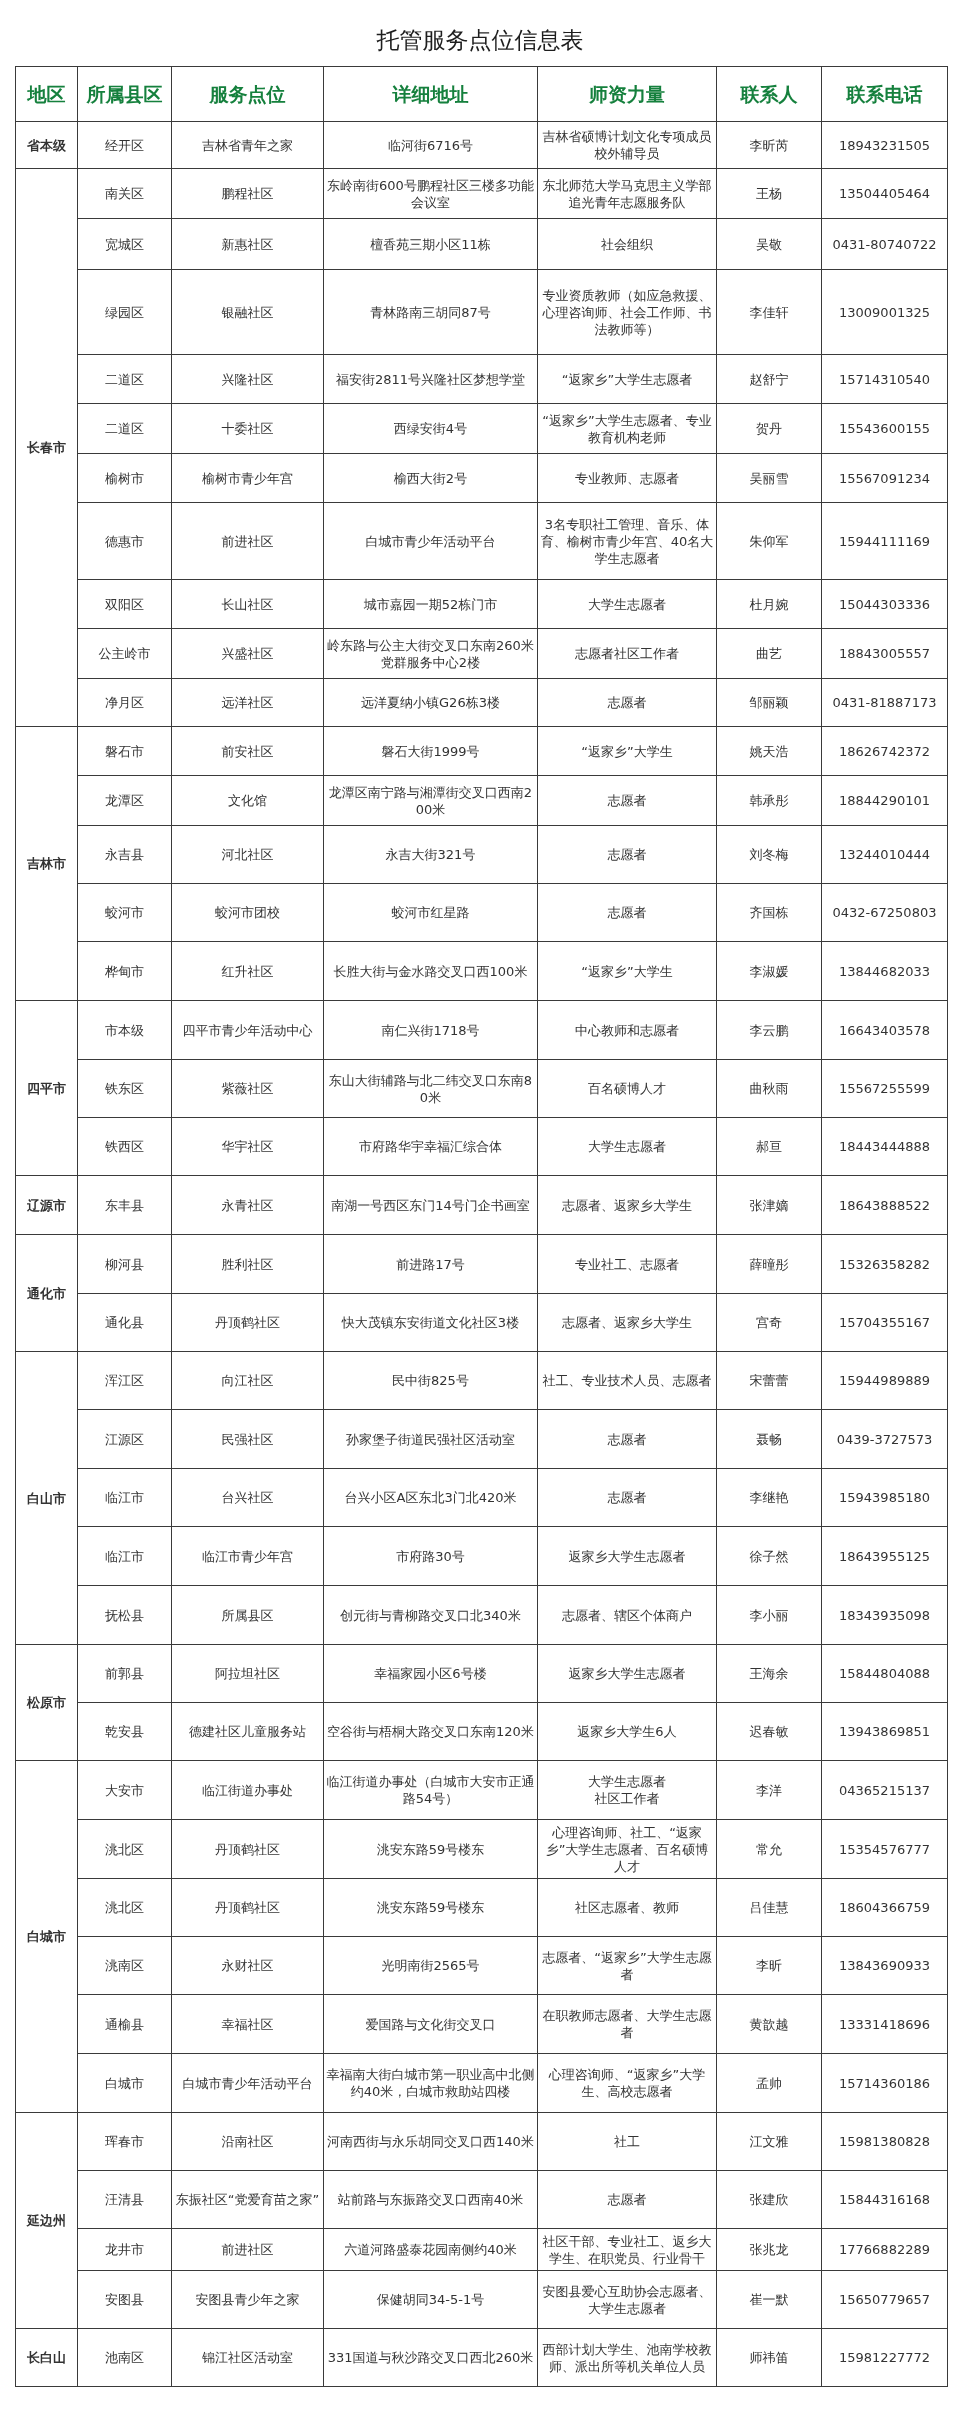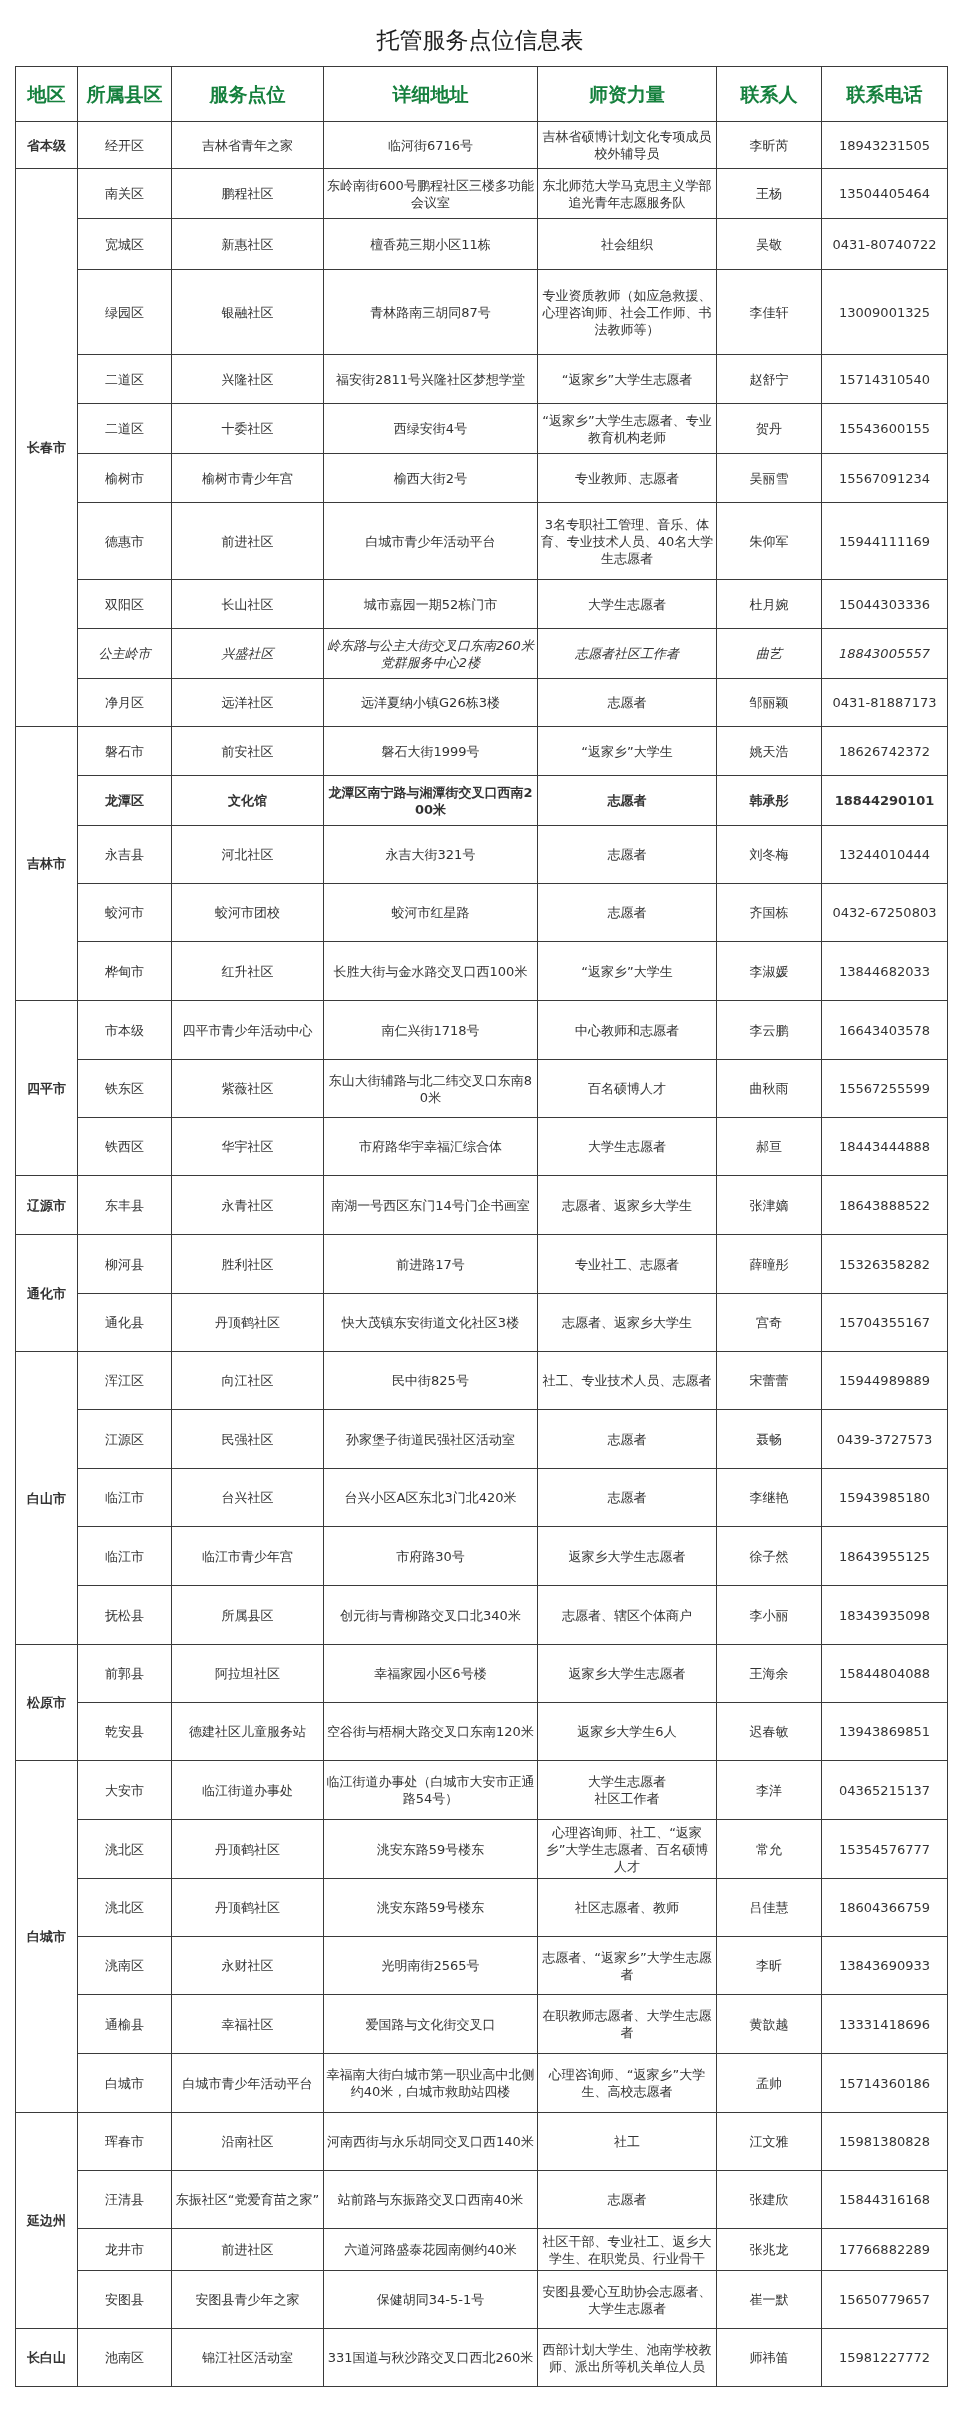--- a/index.html
+++ b/index.html
@@ -100,33 +100,33 @@
         <td style="white-space: pre-line;">榆树市青少年宫</td>
         <td class="addr" style="white-space: pre-line;">榆西大街2号</td>
         <td style="white-space: pre-line;">专业教师、志愿者</td>
         <td style="white-space: pre-line;">吴丽雪</td>
         <td class="phone" style="white-space: pre-line;">15567091234</td>
       </tr>
       <tr style="height: 77px;">
         <td style="white-space: pre-line;">德惠市</td>
         <td style="white-space: pre-line;">前进社区</td>
         <td class="addr" style="white-space: pre-line;">白城市青少年活动平台</td>
-        <td style="white-space: pre-line;">3名专职社工管理、音乐、体育、专业技术人员、40名大学生志愿者</td>
+        <td style="white-space: pre-line;">3名专职社工管理、音乐、体育、榆树市青少年宫、40名大学生志愿者</td>
         <td style="white-space: pre-line;">朱仰军</td>
         <td class="phone" style="white-space: pre-line;">15944111169</td>
       </tr>
       <tr style="height: 49px;">
         <td style="white-space: pre-line;">双阳区</td>
         <td style="white-space: pre-line;">长山社区</td>
         <td class="addr" style="white-space: pre-line;">城市嘉园一期52栋门市</td>
         <td style="white-space: pre-line;">大学生志愿者</td>
         <td style="white-space: pre-line;">杜月婉</td>
         <td class="phone" style="white-space: pre-line;">15044303336</td>
       </tr>
-      <tr style="height: 50px; font-style: italic;">
+      <tr style="height: 50px;">
         <td style="white-space: pre-line;">公主岭市</td>
         <td style="white-space: pre-line;">兴盛社区</td>
         <td class="addr" style="white-space: pre-line;">岭东路与公主大街交叉口东南260米党群服务中心2楼</td>
         <td style="white-space: pre-line;">志愿者社区工作者</td>
         <td style="white-space: pre-line;">曲艺</td>
         <td class="phone" style="white-space: pre-line;">18843005557</td>
       </tr>
       <tr style="height: 48px;">
         <td style="white-space: pre-line;">净月区</td>
         <td style="white-space: pre-line;">远洋社区</td>
@@ -137,21 +137,21 @@
       </tr>
       <tr style="height: 49px;">
         <td class="region" rowspan="5">吉林市</td>
         <td style="white-space: pre-line;">磐石市</td>
         <td style="white-space: pre-line;">前安社区</td>
         <td class="addr" style="white-space: pre-line;">磐石大街1999号</td>
         <td style="white-space: pre-line;">“返家乡”大学生</td>
         <td style="white-space: pre-line;">姚天浩</td>
         <td class="phone" style="white-space: pre-line;">18626742372</td>
       </tr>
-      <tr style="height: 50px; font-weight: bold;">
+      <tr style="height: 50px;">
         <td style="white-space: pre-line;">龙潭区</td>
         <td style="white-space: pre-line;">文化馆</td>
         <td class="addr" style="white-space: pre-line;">龙潭区南宁路与湘潭街交叉口西南200米</td>
         <td style="white-space: pre-line;">志愿者</td>
         <td style="white-space: pre-line;">韩承彤</td>
         <td class="phone" style="white-space: pre-line;">18844290101</td>
       </tr>
       <tr style="height: 58px;">
         <td style="white-space: pre-line;">永吉县</td>
         <td style="white-space: pre-line;">河北社区</td>

